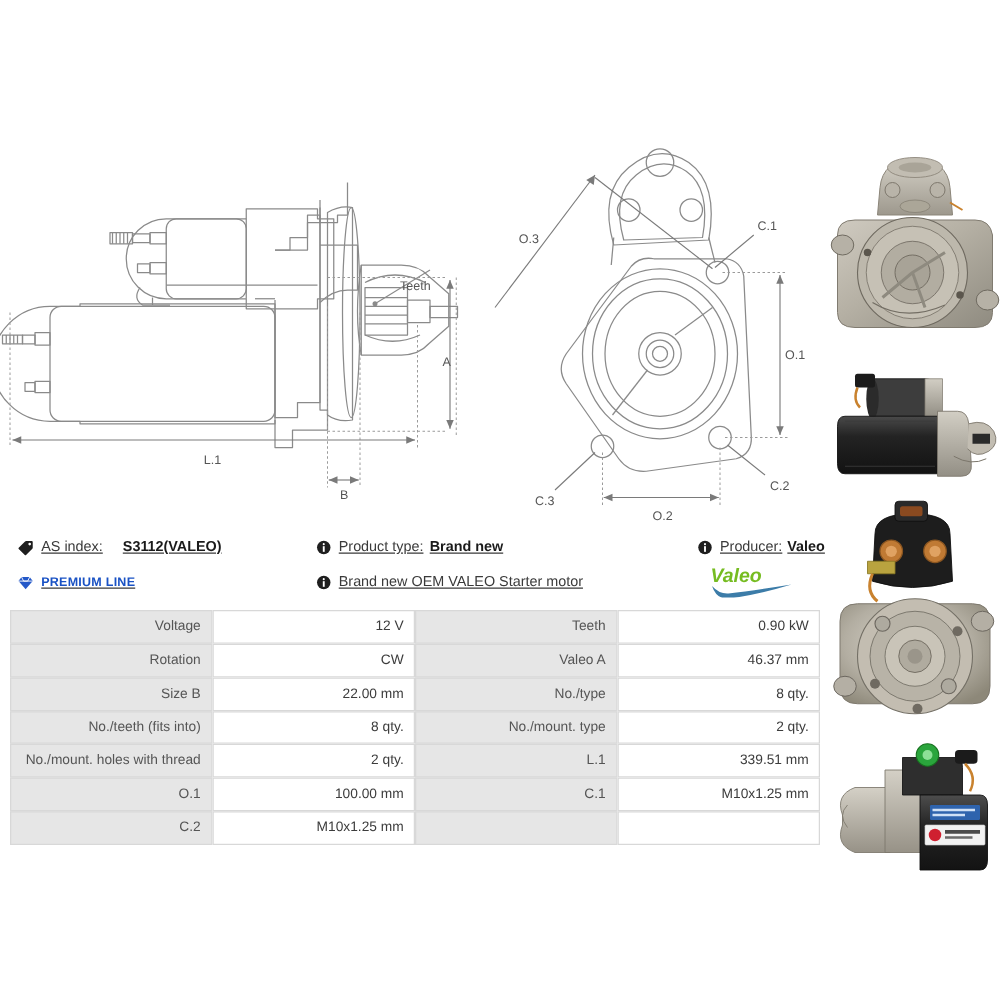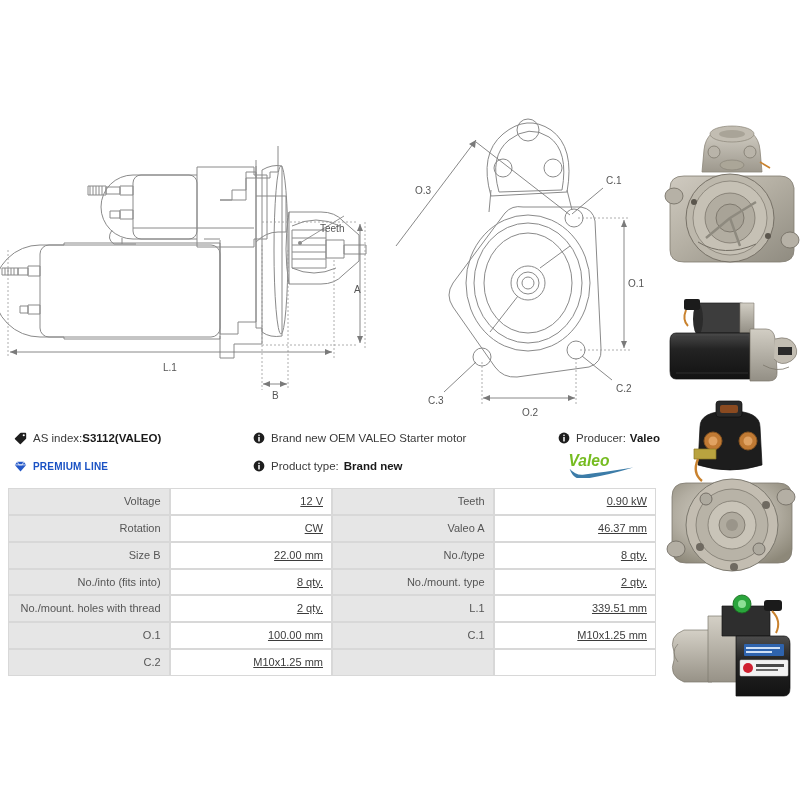--- a/index.html
+++ b/index.html
@@ -13,35 +13,35 @@
   
   .drawings{position:absolute;left:0;top:0;width:660px;height:420px;}
   .dwg-svg{display:block;}
 
   
   .inforow{position:absolute;left:8px;top:424px;width:650px;height:62px;}
   .info-col{position:absolute;top:0;}
   .info-col.c1{left:6px;width:230px;}
   .info-col.c2{left:245px;width:300px;}
   .info-col.c3{left:550px;width:110px;}
-  .info-line{display:flex;align-items:center;height:28px;font-size:11.5px;color:#3a3a3a;}
+  .info-line{display:flex;align-items:center;height:28px;font-size:11.5px;color:#3a3a3a;text-decoration:underline;}
   .info-line .txt{white-space:nowrap;}
   .info-line .bold{font-weight:bold;color:#1a1a1a;}
   .ico{flex:0 0 auto;margin-right:6px;display:inline-flex;align-items:center;justify-content:center;}
   .premium{color:#1a52c4;font-weight:bold;font-size:10px;letter-spacing:.2px;text-align:center;}
   .valeo-logo{position:absolute;left:8px;top:26px;width:72px;height:28px;}
 
   
   .spec{position:absolute;left:8px;top:488px;width:648px;border-collapse:separate;border-spacing:0;}
   .spec td{
     font-size:11px;color:#4a4a4a;padding:5px 8px;vertical-align:top;
     border:1px solid #d8d8d8;text-align:right;line-height:1.35;
   }
   .spec td.lbl{background:#e6e6e6;width:160px;color:#555;}
-  .spec td.val{background:#ffffff;width:162px;color:#3c3c3c;text-decoration:underline;}
+  .spec td.val{background:#ffffff;width:162px;color:#3c3c3c;}
   .spec td.empty{background:#ffffff;}
   .spec td.lbl.empty{background:#e6e6e6;}
 
   
   .photos{position:absolute;left:664px;top:112px;width:136px;height:600px;}
   .photo{position:relative;width:136px;background:#ffffff;overflow:hidden;}
   .ph1{height:165px;}
   .ph2{height:120px;}
   .ph3{height:185px;}
   .ph4{height:130px;}
@@ -212,55 +212,55 @@
 
     <div class="info-col c1">
       <div class="info-line">
         <span class="ico">
           <svg width="13" height="13" viewBox="0 0 16 16">
             <path d="M1.2 7.6 L7.4 1.4 Q7.8 1 8.4 1 L14 1 Q15 1 15 2 L15 7.6 Q15 8.2 14.6 8.6 L8.4 14.8 Q7.8 15.4 7.2 14.8 L1.2 8.8 Q0.6 8.2 1.2 7.6 Z" fill="#1e1e1e"></path>
             <circle cx="12" cy="4" r="1.3" fill="#ffffff"></circle>
           </svg>
         </span>
         <span class="txt">AS index:</span>
-        <span class="txt bold" style="margin-left:0">S3112(VALEO)</span>
+        <span class="txt bold" style="margin-left:16px">S3112(VALEO)</span>
       </div>
       <div class="info-line">
         <span class="ico">
           <svg width="13" height="13" viewBox="0 0 16 16">
             <path d="M4 2 h8 l3 4 l-7 8 l-7 -8 z" fill="#2458c8"></path>
             <path d="M4 2 l2 4 h4 l2 -4" fill="none" stroke="#ffffff" stroke-width="0.9"></path>
             <path d="M1 6 h14" stroke="#ffffff" stroke-width="0.9"></path>
           </svg>
         </span>
         <span class="premium">PREMIUM LINE</span>
       </div>
     </div>
 
     <div class="info-col c2">
-      <div class="info-line">
-        <span class="ico">
-          <svg width="12" height="12" viewBox="0 0 16 16">
-            <circle cx="8" cy="8" r="7.2" fill="#1e1e1e"></circle>
-            <circle cx="8" cy="4.4" r="1.1" fill="#ffffff"></circle>
-            <rect x="7" y="6.6" width="2" height="6" fill="#ffffff"></rect>
-          </svg>
-        </span>
-        <span class="txt">Brand new OEM VALEO Starter motor</span>
-      </div>
       <div class="info-line">
         <span class="ico">
           <svg width="12" height="12" viewBox="0 0 16 16">
             <circle cx="8" cy="8" r="7.2" fill="#1e1e1e"></circle>
             <circle cx="8" cy="4.4" r="1.1" fill="#ffffff"></circle>
             <rect x="7" y="6.6" width="2" height="6" fill="#ffffff"></rect>
           </svg>
         </span>
         <span class="txt">Product type:</span>
         <span class="txt bold" style="margin-left:5px">Brand new</span>
+      </div>
+      <div class="info-line">
+        <span class="ico">
+          <svg width="12" height="12" viewBox="0 0 16 16">
+            <circle cx="8" cy="8" r="7.2" fill="#1e1e1e"></circle>
+            <circle cx="8" cy="4.4" r="1.1" fill="#ffffff"></circle>
+            <rect x="7" y="6.6" width="2" height="6" fill="#ffffff"></rect>
+          </svg>
+        </span>
+        <span class="txt">Brand new OEM VALEO Starter motor</span>
       </div>
     </div>
 
     <div class="info-col c3">
       <div class="info-line">
         <span class="ico">
           <svg width="12" height="12" viewBox="0 0 16 16">
             <circle cx="8" cy="8" r="7.2" fill="#1e1e1e"></circle>
             <circle cx="8" cy="4.4" r="1.1" fill="#ffffff"></circle>
             <rect x="7" y="6.6" width="2" height="6" fill="#ffffff"></rect>
@@ -292,21 +292,21 @@
         <td class="lbl">Valeo A</td>
         <td class="val">46.37 mm</td>
       </tr>
       <tr>
         <td class="lbl">Size B</td>
         <td class="val">22.00 mm</td>
         <td class="lbl">No./type</td>
         <td class="val">8 qty.</td>
       </tr>
       <tr>
-        <td class="lbl">No./into (fits into)</td>
+        <td class="lbl">No./teeth (fits into)</td>
         <td class="val">8 qty.</td>
         <td class="lbl">No./mount. type</td>
         <td class="val">2 qty.</td>
       </tr>
       <tr>
         <td class="lbl">No./mount. holes with thread</td>
         <td class="val">2 qty.</td>
         <td class="lbl">L.1</td>
         <td class="val">339.51 mm</td>
       </tr>

